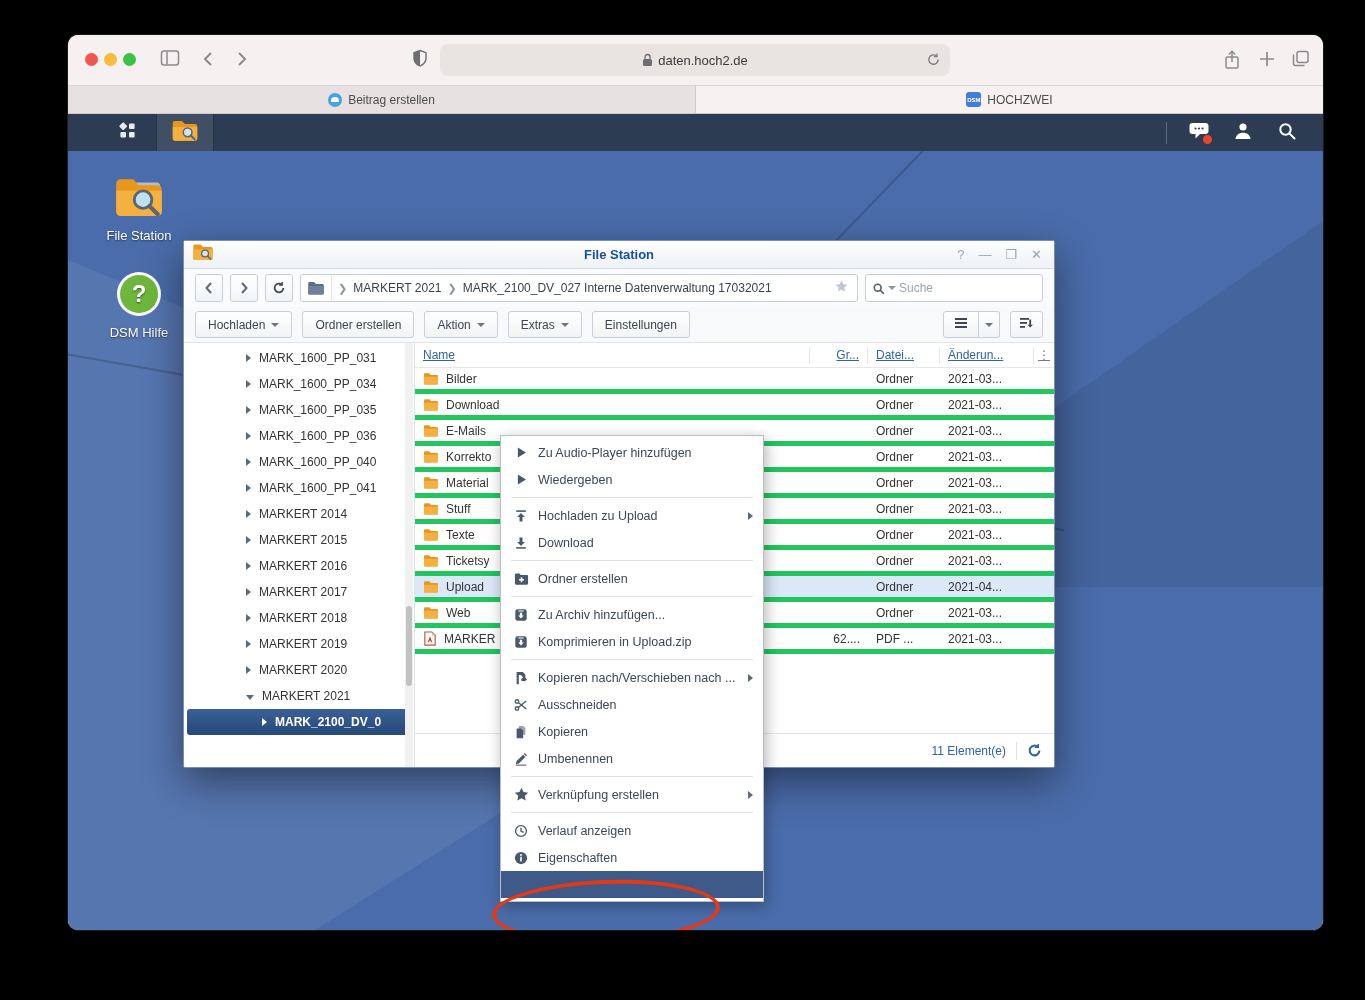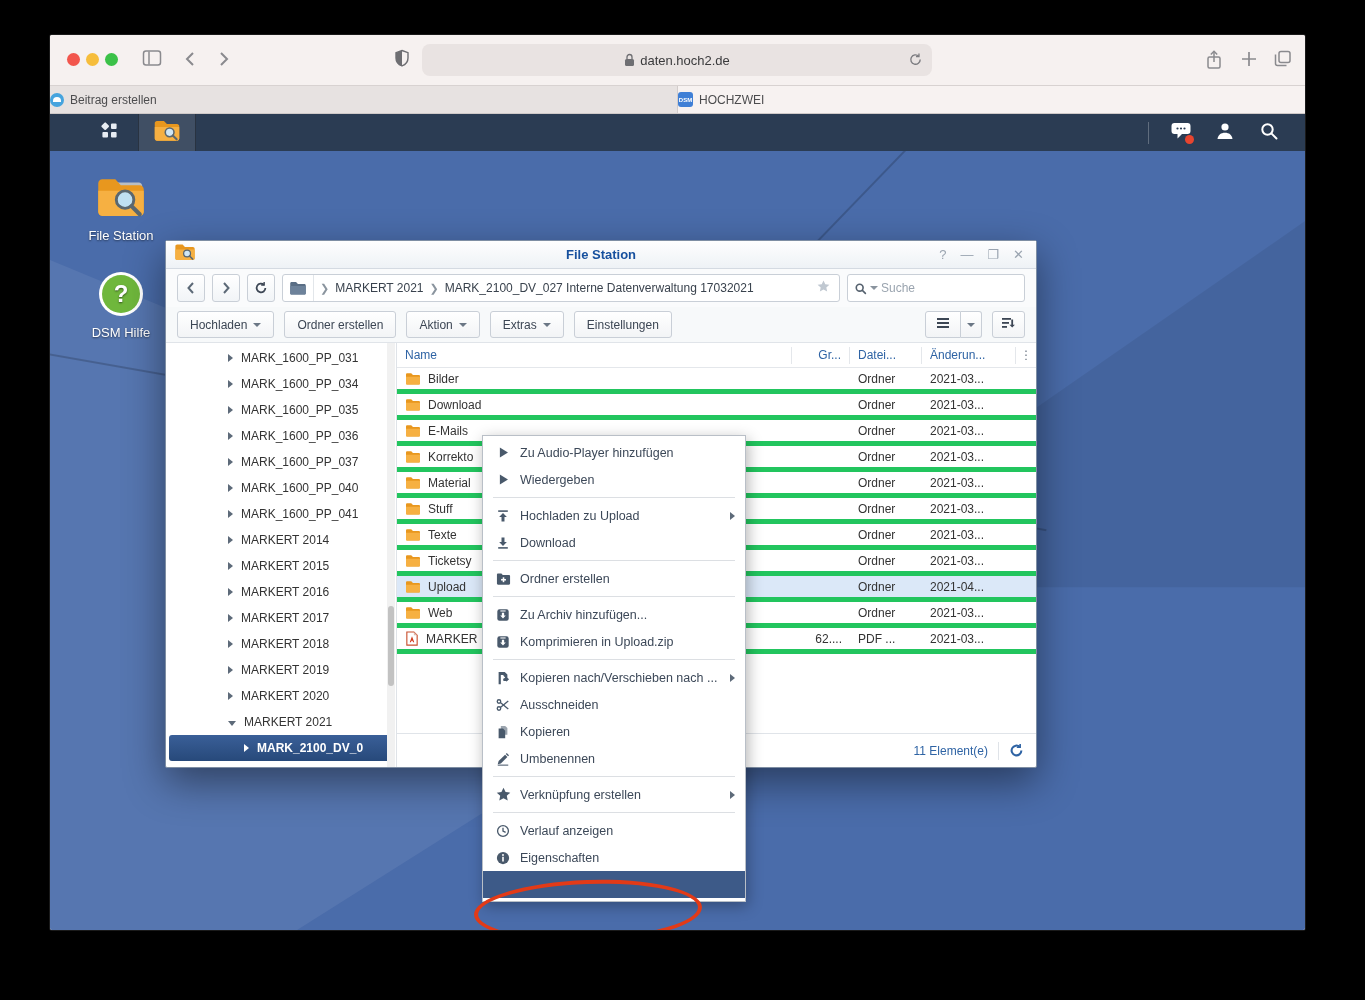--- a/index.html
+++ b/index.html
@@ -1,29 +1,29 @@
 <!DOCTYPE html>
 <html><head>
 <meta charset="utf-8">
 <style>
   * { margin:0; padding:0; box-sizing:border-box; }
   html,body { width:1365px; height:1000px; background:#000; font-family:"Liberation Sans", sans-serif; overflow:hidden; }
   .screen { position:relative; width:1365px; height:1000px; background:#000; }
 
   
-  .browser { position:absolute; left:50px; top:35px; width:1255px; height:895px; border-radius:2px; overflow:hidden; background:#f6f1f0; box-shadow:0 0 0 1px #1a1a1a; }
+  .browser { position:absolute; left:68px; top:35px; width:1255px; height:895px; border-radius:10px; overflow:hidden; background:#f6f1f0; box-shadow:0 0 0 1px #1a1a1a; }
   .browser-toolbar { position:relative; height:50px; background:#f6f1f0; }
   .traffic { position:absolute; top:18px; width:13px; height:13px; border-radius:50%; }
   .t-red { left:17px; background:#f2564d; } .t-yellow { left:36px; background:#f6bd3b; } .t-green { left:55px; background:#3bc148; }
   .tb-ico { position:absolute; top:14px; color:#8a8a8e; }
   .url-bar { position:absolute; left:372px; top:9px; width:510px; height:32px; background:#e9e3e2; border-radius:8px; display:flex; align-items:center; justify-content:center; gap:5px; color:#3a3a3c; font-size:13px; }
   .url-reload { position:absolute; right:9px; top:7px; color:#7c7c80; }
   
   .tab-bar { height:29px; display:flex; border-top:1px solid #d8d2d1; border-bottom:1px solid #cfc9c8; background:#e7e1e0; }
-  .tab { flex:1; display:flex; align-items:center; justify-content:flex-start; gap:6px; font-size:12px; color:#4c4c4e; }
+  .tab { flex:1; display:flex; align-items:center; justify-content:center; gap:6px; font-size:12px; color:#4c4c4e; }
   .tab-1 { background:#e7e2e1; border-right:1px solid #d2cccb; }
   .tab-2 { background:#f7f2f1; }
   .fav-circle { width:14px; height:14px; border-radius:50%; background:#46a4de; position:relative; flex:0 0 auto; }
   .fav-circle::after { content:""; position:absolute; left:3px; top:4px; width:8px; height:5px; border-radius:4px 4px 0 0; background:#fff; }
   .fav-dsm { width:15px; height:15px; border-radius:3px; background:#3f7fd6; color:#fff; font-size:6px; font-weight:bold; display:flex; align-items:center; justify-content:center; flex:0 0 auto; }
 
   
   .dsm { position:relative; height:816px; }
   .taskbar { position:relative; height:37px; background:#2b3c53; display:flex; align-items:stretch; }
   .tb-left { display:flex; }
@@ -79,21 +79,21 @@
   .tree-item .arrow { width:0; height:0; border-top:4px solid transparent; border-bottom:4px solid transparent; border-left:5px solid #5d6a79; flex:0 0 auto; }
   .tree-item.expanded .arrow { border-left:4px solid transparent; border-right:4px solid transparent; border-top:5px solid #5d6a79; border-bottom:none; margin-top:2px; }
   .tree-item.level1 { padding-left:78px; }
   .tree-item.selected { background:linear-gradient(#3a5f98,#27497a); color:#fff; border-radius:3px; margin:0 3px; padding-left:75px; font-weight:bold; }
   .tree-item.selected .arrow { border-left-color:#fff; }
   .sb-scroll { position:absolute; right:1px; top:0; bottom:0; width:8px; background:#f1f1f1; }
   .sb-thumb { position:absolute; right:1px; width:6px; top:62%; height:19%; border-radius:3px; background:#c2c2c2; }
 
   .fs-main { flex:1; display:flex; flex-direction:column; min-width:0; }
   .list-header { height:25px; flex:0 0 25px; display:flex; align-items:center; font-size:12px; color:#2e63a4; border-bottom:1px solid #e4e7eb; }
-  .lh-cell { padding:0 8px; border-right:1px solid #e4e7eb; height:17px; display:flex; align-items:center; }
+  .lh-cell { padding:0 8px; border-right:1px solid #e4e7eb; height:17px; display:flex; align-items:center;text-decoration:underline; }
   .lh-name { flex:1; } .lh-size { width:58px; justify-content:flex-end; } .lh-type { width:72px; } .lh-date { width:94px; } .lh-dots { width:20px; border-right:none; justify-content:center; color:#6c7886; }
   .list-rows { flex:1; overflow:hidden; }
   .f-row { height:26px; display:flex; align-items:center; font-size:12px; color:#333; border-bottom:5px solid #22c55e; }
   .f-row.selected { background:#dbe8f8; }
   .fr-name { flex:1; display:flex; align-items:center; gap:7px; padding:0 8px; overflow:hidden; white-space:nowrap; }
   .fr-size { width:58px; text-align:right; padding:0 8px; }
   .fr-type { width:72px; padding:0 8px; }
   .fr-date { width:94px; padding:0 8px; }
   .fr-dots { width:20px; }
   .fs-status { height:34px; flex:0 0 34px; border-top:1px solid #e0e4e9; display:flex; align-items:center; justify-content:flex-end; gap:10px; padding-right:12px; font-size:12px; color:#2e63a4; }
@@ -398,24 +398,20 @@
             <div class="tree-item">
               <span class="arrow"></span>
               <span>MARK_1600_PP_035</span>
             </div>
             <div class="tree-item">
               <span class="arrow"></span>
               <span>MARK_1600_PP_036</span>
             </div>
             <div class="tree-item">
               <span class="arrow"></span>
-              <span>MARK_1600_PP_037</span>
-            </div>
-            <div class="tree-item">
-              <span class="arrow"></span>
               <span>MARK_1600_PP_040</span>
             </div>
             <div class="tree-item">
               <span class="arrow"></span>
               <span>MARK_1600_PP_041</span>
             </div>
             <div class="tree-item">
               <span class="arrow"></span>
               <span>MARKERT 2014</span>
             </div>

